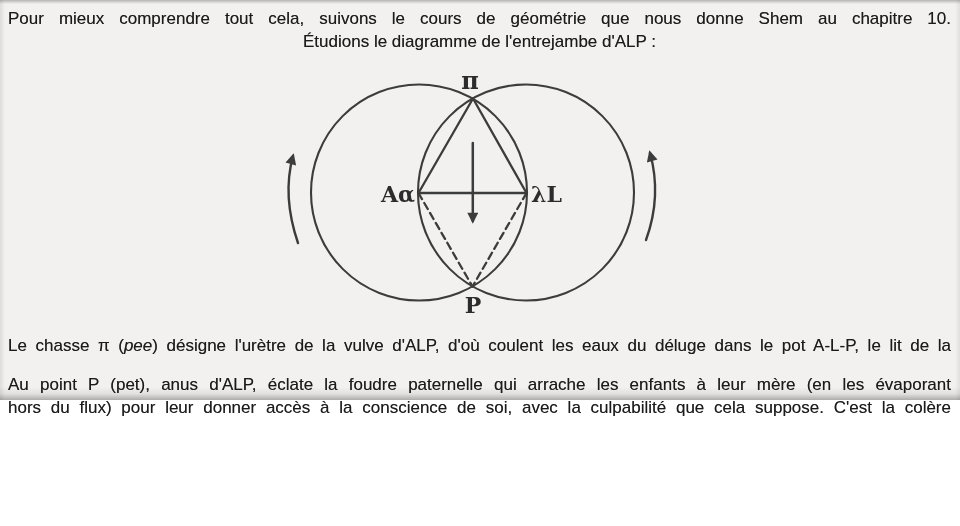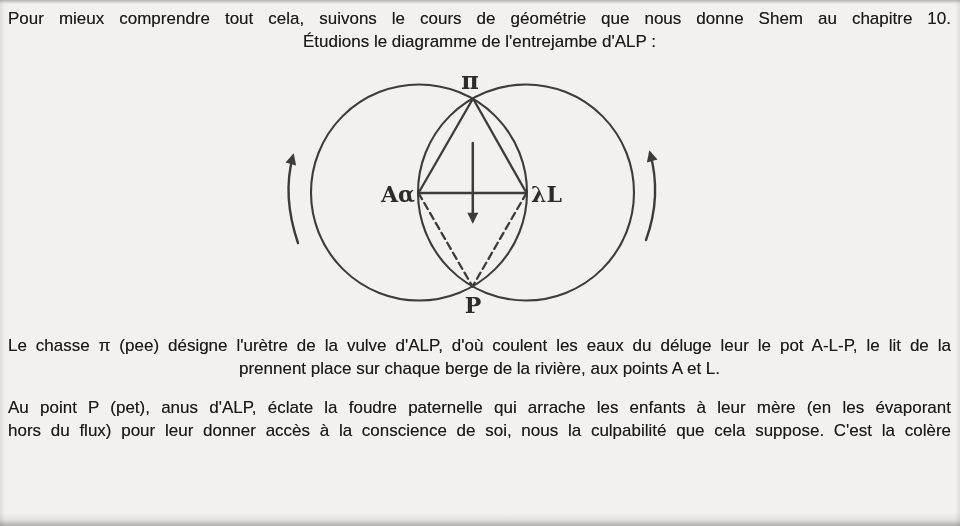--- a/index.html
+++ b/index.html
@@ -1,38 +1,38 @@
 <!DOCTYPE html>
 <html><head>
 <meta charset="utf-8">
 <style>
   html,body{margin:0;padding:0;}
   body{width:960px;height:526px;overflow:hidden;}
   .page{
-    position:relative;width:960px;height:526px;
+    position:relative;width:960px;height:400px;
     font-family:"Liberation Sans",sans-serif;
     color:#1b1b1b;
     background:
       linear-gradient(180deg, rgba(70,68,66,.35) 0px, rgba(70,68,66,0) 4px),
       linear-gradient(0deg, rgba(70,68,66,.40) 0px, rgba(70,68,66,.10) 6px, rgba(70,68,66,0) 13px),
       linear-gradient(90deg, rgba(70,68,66,.12) 0px, rgba(70,68,66,0) 5px),
       linear-gradient(270deg, rgba(70,68,66,.10) 0px, rgba(70,68,66,0) 5px),
       #f2f1ef;
   }
   .textblock{
     position:absolute;left:8px;right:9px;
     font-size:17px;line-height:23px;
     text-shadow:0 0 .5px rgba(20,20,20,.55);
   }
   .intro{top:7px;}
   .bodytext{top:334px;}
   .p2{margin-top:16px;}
   .jline{text-align:justify;text-align-last:justify;}
   .line{text-align:center;}
-  .it{}
+  .it{font-style:italic;}
   .diagram{position:absolute;left:0;top:0;width:960px;height:526px;}
   .stroke{fill:none;stroke:#3c3c3c;stroke-width:2.1;stroke-linecap:round;}
   .chord{stroke-width:2.3;}
   .baseline-line{stroke-width:2.6;}
   .dashed{stroke-dasharray:7 4.5;}
   .glabel{
     font-family:"DejaVu Serif",serif;font-weight:700;
     font-size:22px;fill:#2c2c2c;
   }
   .glabel-pi{font-size:24px;}
@@ -70,22 +70,21 @@
     <path class="stroke" style="stroke-width:2.4" d="M 646,240 Q 662,196 650,153" marker-end="url(#ah)"></path>
 
     <text class="glabel glabel-pi" x="470" y="89" text-anchor="middle">π</text>
     <text class="glabel" x="415" y="202" text-anchor="end">Aα</text>
     <text class="glabel" x="531" y="202" text-anchor="start">λL</text>
     <text class="glabel" x="473" y="313" text-anchor="middle">P</text>
   </svg>
 
   <div class="textblock bodytext">
     <div class="para">
-      <div class="jline"><span>Le chasse π (</span><span class="it">pee</span><span>) désigne l'urètre de la vulve d'ALP, d'où coulent les eaux du déluge leur le pot A-L-P, le lit de la</span></div>
-      <div class="line">prennent place sur chaque berge de la rivière, aux points A et L.</div>
+      <div class="jline"><span>Le chasse π (</span><span class="it">pee</span><span>) désigne l'urètre de la vulve d'ALP, d'où coulent les eaux du déluge dans le pot A-L-P, le lit de la</span></div>
     </div>
     <div class="para p2">
       <div class="jline">Au point P (pet), anus d'ALP, éclate la foudre paternelle qui arrache les enfants à leur mère (en les évaporant</div>
-      <div class="jline">hors du flux) pour leur donner accès à la conscience de soi, nous la culpabilité que cela suppose. C'est la colère</div>
+      <div class="jline">hors du flux) pour leur donner accès à la conscience de soi, avec la culpabilité que cela suppose. C'est la colère</div>
     </div>
   </div>
 
 </div>
 
 </body></html>

